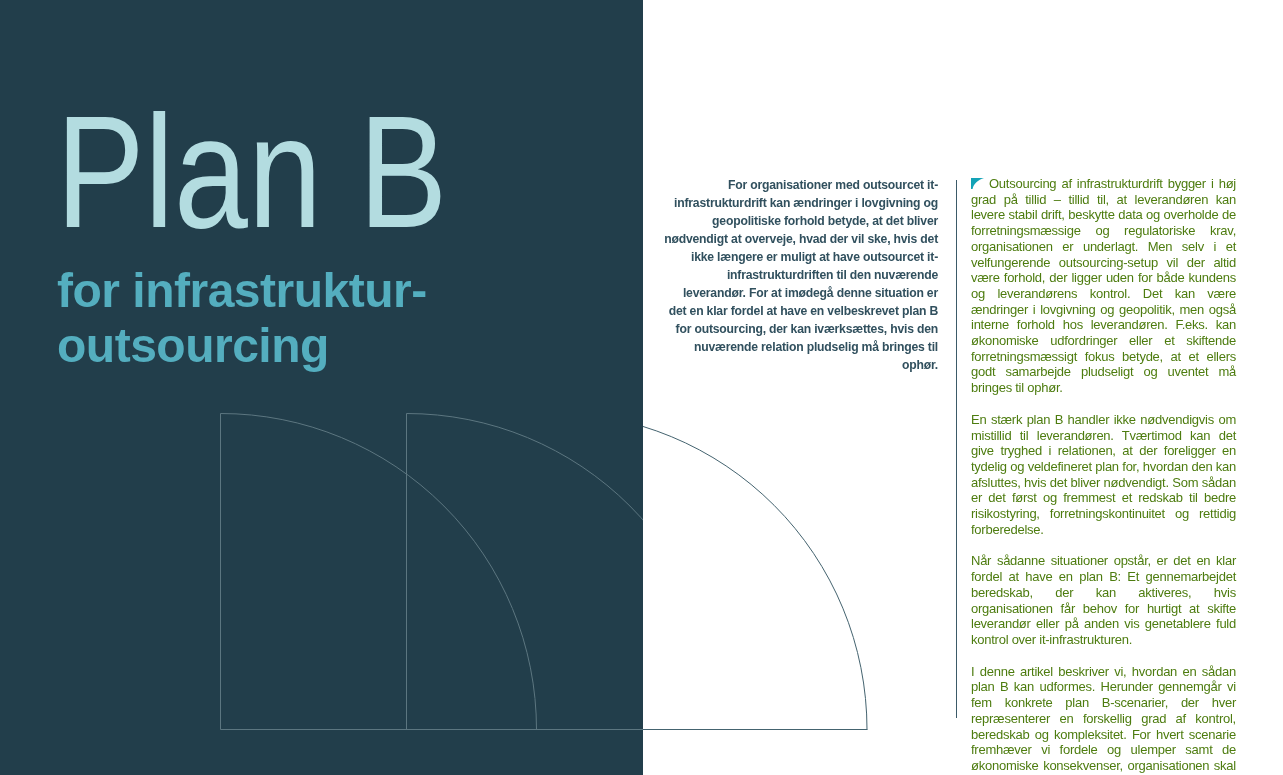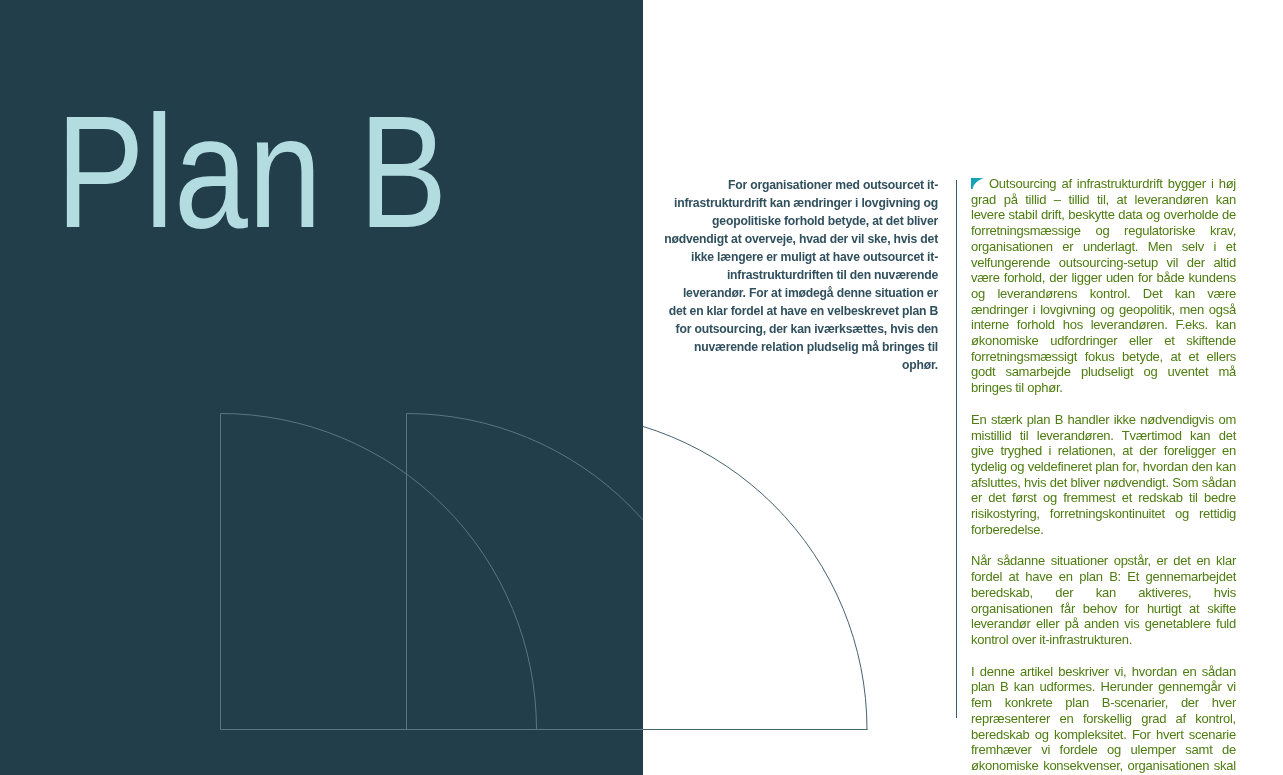--- a/index.html
+++ b/index.html
@@ -114,21 +114,22 @@
   </g>
 
   <g clip-path="url(#clipLight)" fill="none" stroke="#44636f" stroke-width="1">
     <path d="M550 412.5 A317 317 0 0 1 867 729.5"></path>
     <path d="M643 729.5 L867.5 729.5"></path>
   </g>
 </svg>
 
 <h1 class="page-title">Plan B</h1>
 <h2 class="page-subtitle">
-  <br>
+  <span>for infrastruktur-</span><br>
+  <span>outsourcing</span>
 </h2>
 
 <div class="intro">For organisationer med outsourcet it-infrastrukturdrift kan ændringer i lovgivning og geopolitiske forhold betyde, at det bliver nødvendigt at overveje, hvad der vil ske, hvis det ikke længere er muligt at have outsourcet it-infrastrukturdriften til den nuværende leverandør. For at imødegå denne situation er det en klar fordel at have en velbeskrevet plan B for outsourcing, der kan iværksættes, hvis den nuværende relation pludselig må bringes til ophør.</div>
 
 <div class="divider"></div>
 
 <div class="article">
   <p><span class="lead-icon"><svg width="13" height="11" viewBox="0 0 13 11" xmlns="http://www.w3.org/2000/svg">
           <path d="M0 0 H13 C7 1.8 2.6 5.8 1.6 11 H0 Z" fill="#14a3b7"></path>
         </svg></span><span>Outsourcing af infrastrukturdrift bygger i høj grad på tillid – tillid til, at leverandøren kan levere stabil drift, beskytte data og overholde de forretningsmæssige og regulatoriske krav, organisationen er underlagt. Men selv i et velfungerende outsourcing-setup vil der altid være forhold, der ligger uden for både kundens og leverandørens kontrol. Det kan være ændringer i lovgivning og geopolitik, men også interne forhold hos leverandøren. F.eks. kan økonomiske udfordringer eller et skiftende forretningsmæssigt fokus betyde, at et ellers godt samarbejde pludseligt og uventet må bringes til ophør.</span></p>

